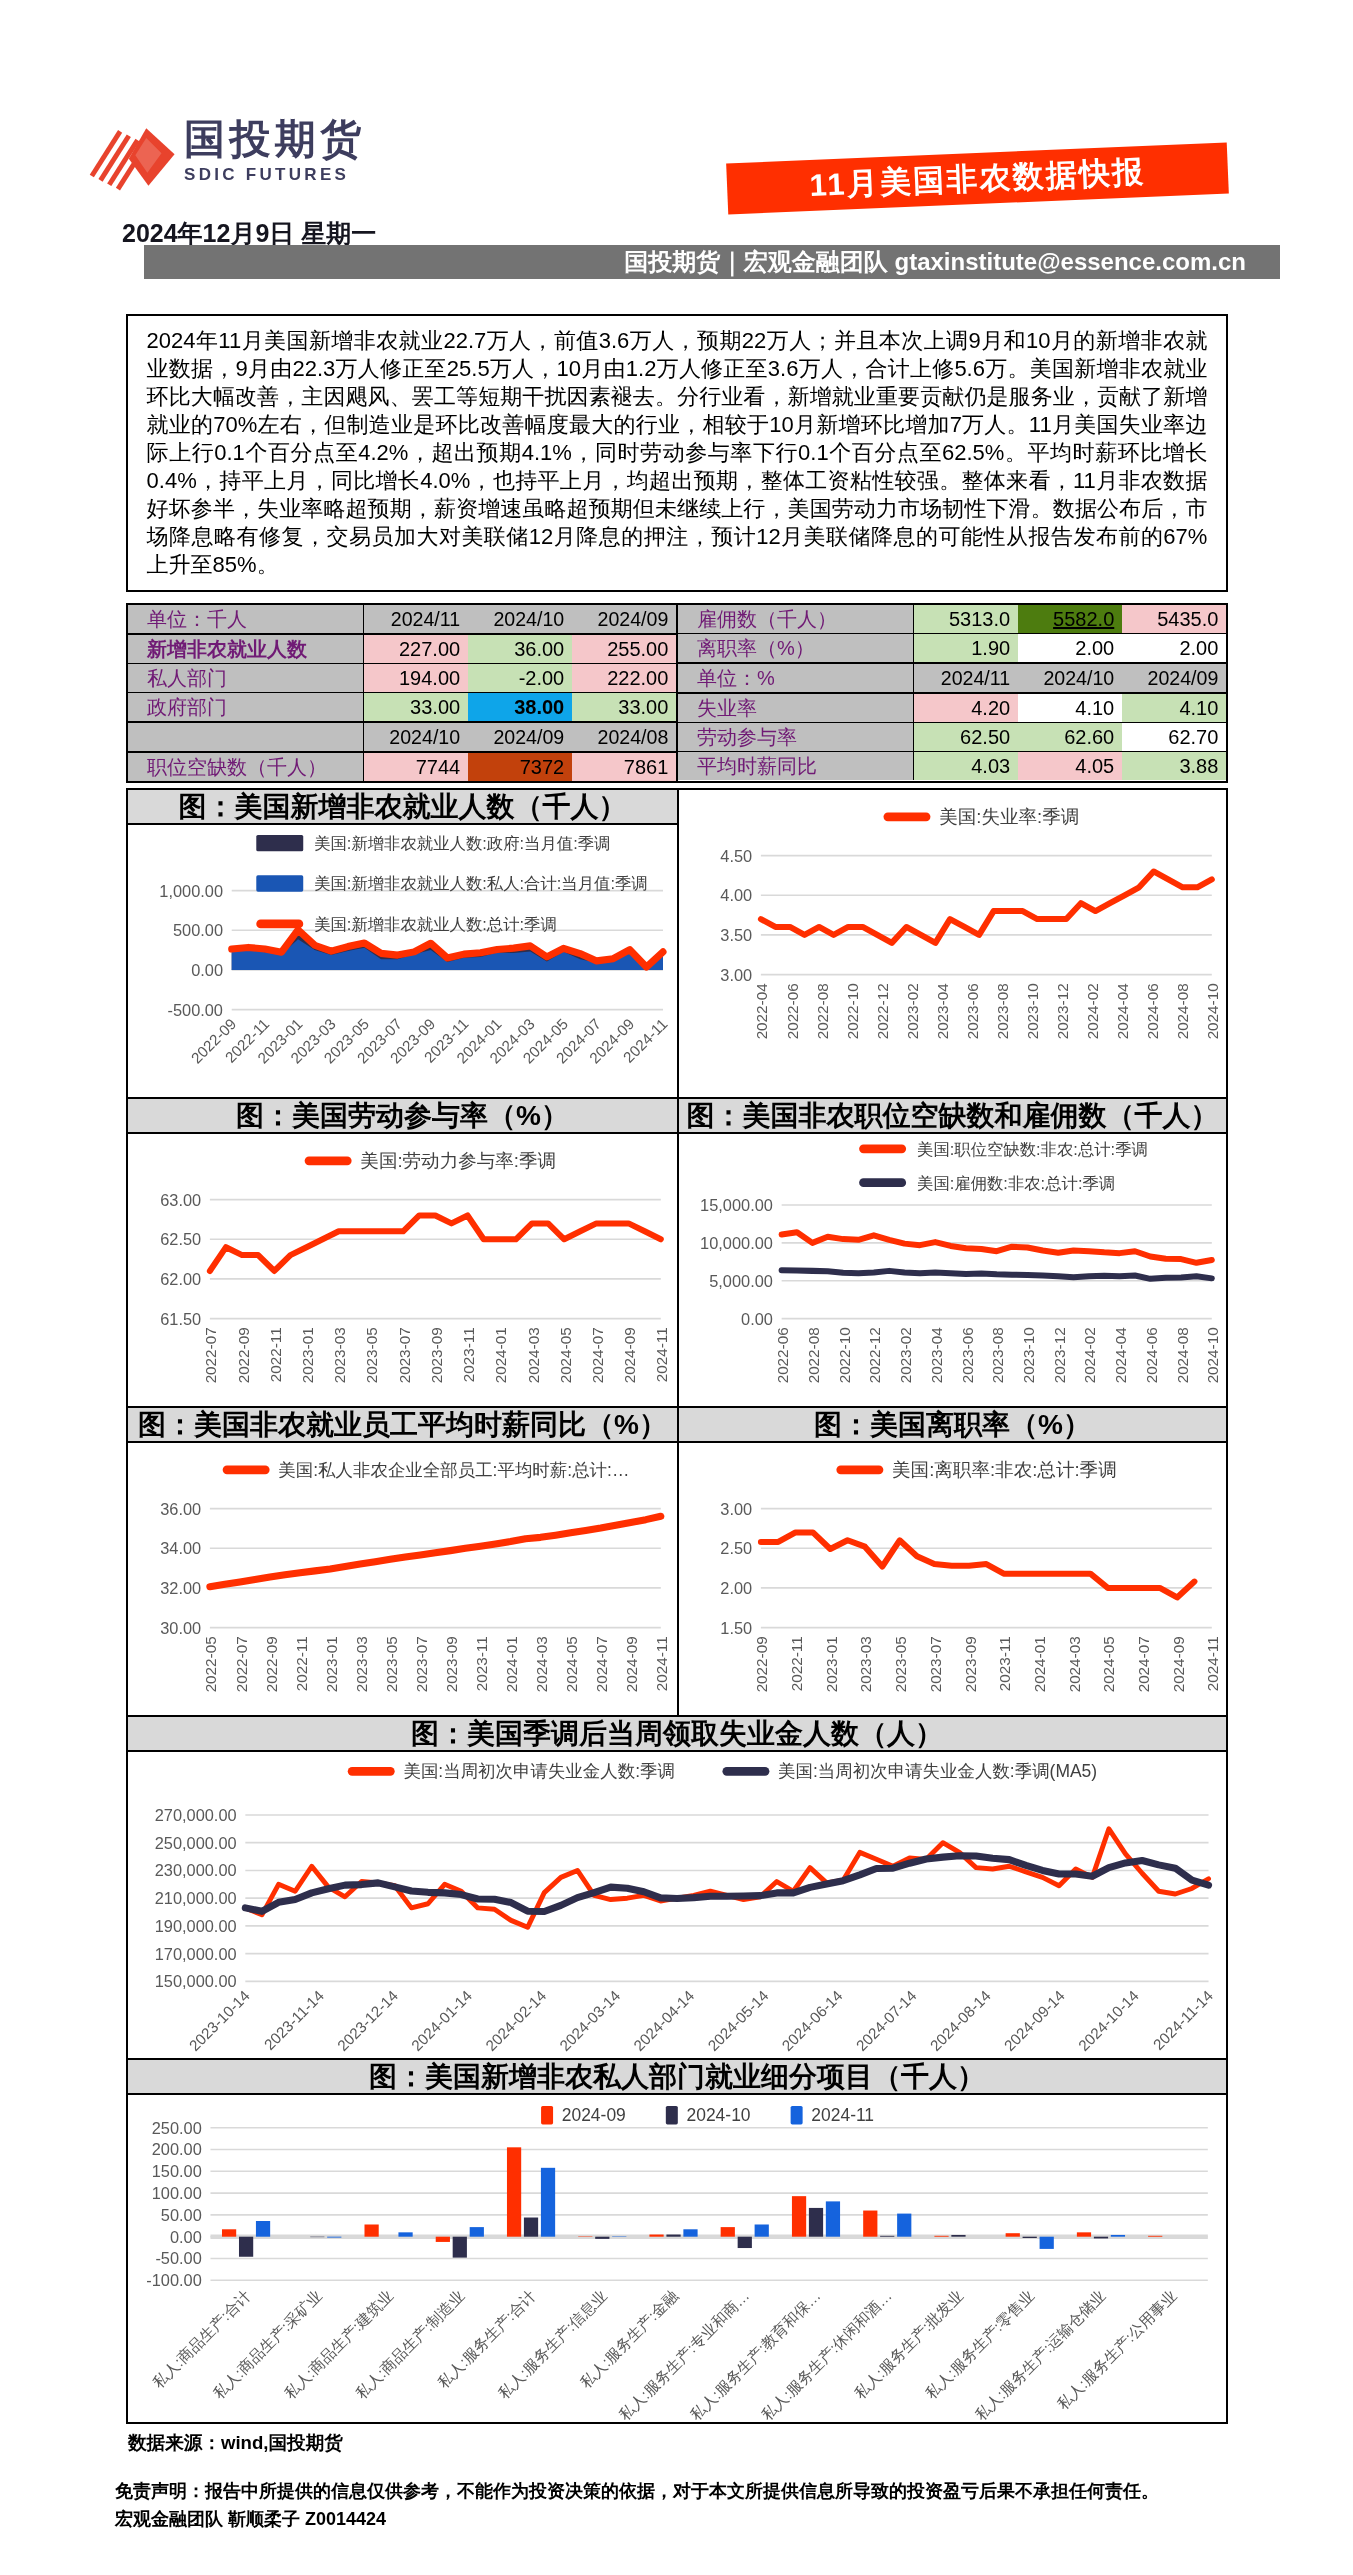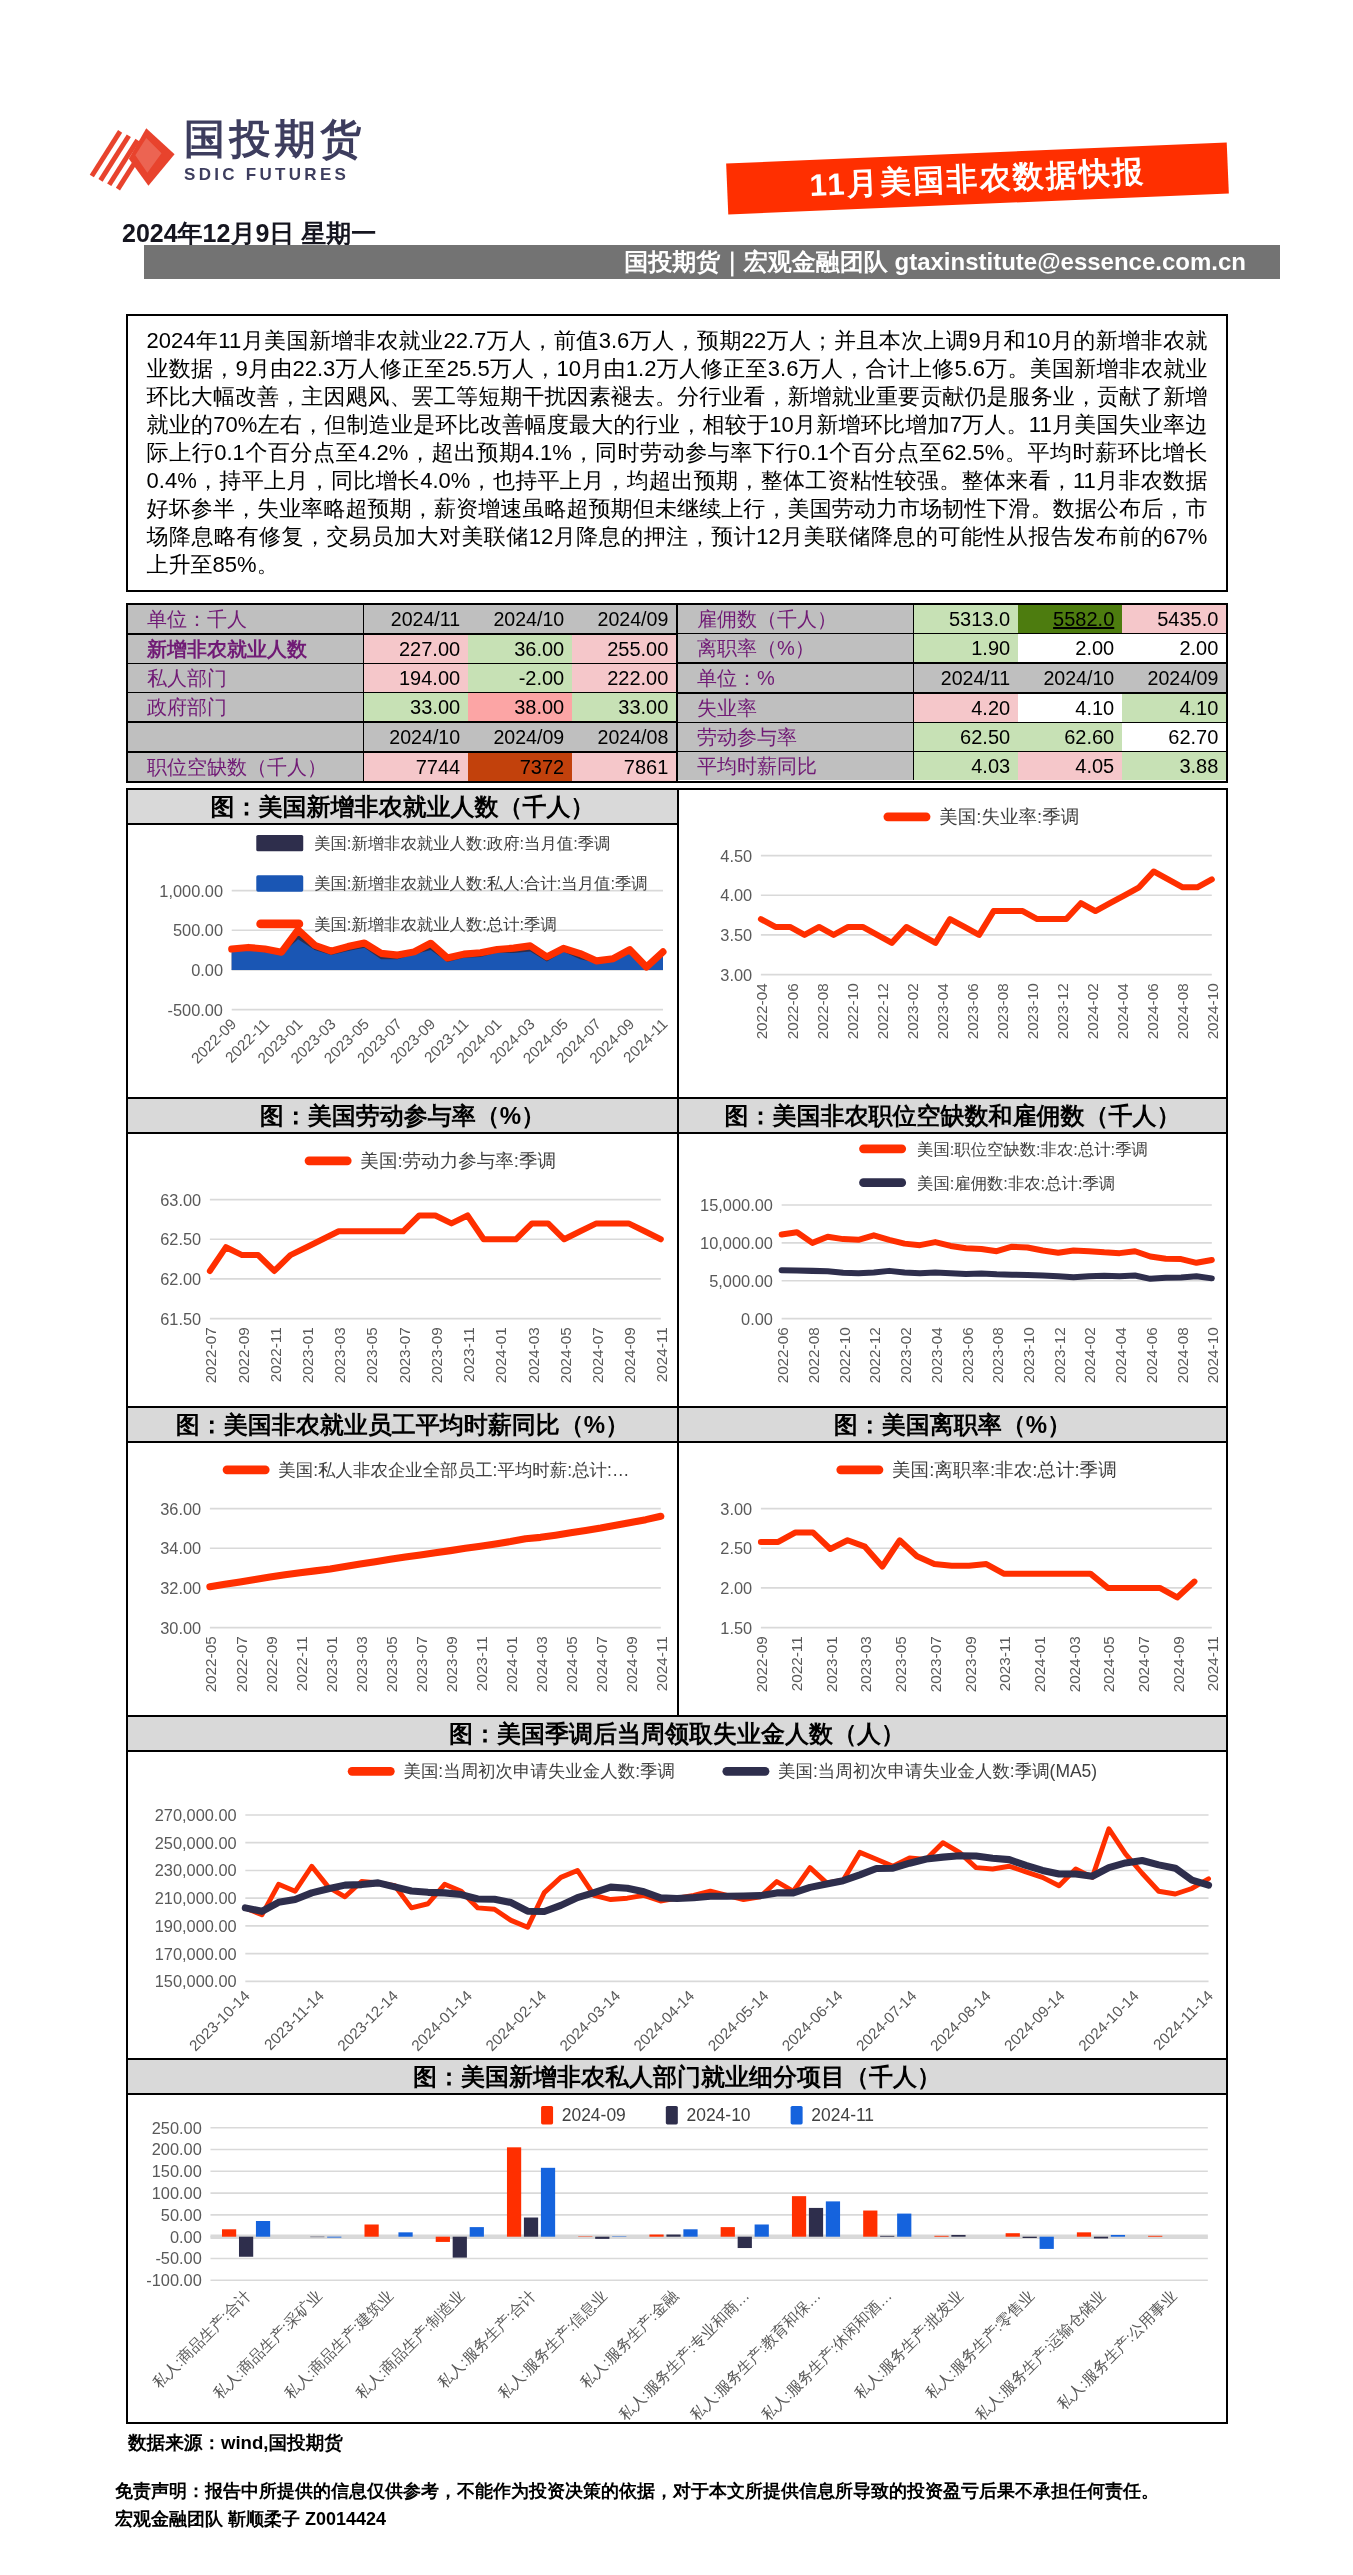--- a/index.html
+++ b/index.html
@@ -37,21 +37,21 @@
          box-sizing:border-box;font-size:20px;color:#000;}
 
   
   .cgrid{position:absolute;left:126px;top:788px;width:1102px;border:2.7px solid #000;box-sizing:border-box;background:#fff;}
   .crow{display:flex;border-bottom:2.2px solid #000;}
   .crow:last-child{border-bottom:none;}
   .ccell{width:50%;box-sizing:border-box;}
   .ccell+.ccell{border-left:2.2px solid #000;}
   .ccell.full{width:100%;}
   .ct{height:33px;background:#d9d9d9;border-bottom:2.2px solid #000;display:flex;align-items:center;
-      justify-content:center;font-size:24px;font-weight:bold;color:#000;}
+      justify-content:center;font-size:28px;font-weight:bold;color:#000;}
   svg.plot{display:block;background:#fff;}
   svg .tk{font-size:28px;fill:#595959;font-family:"Liberation Sans","DejaVu Sans",sans-serif;}
   svg .yk{font-size:30px;fill:#595959;font-family:"Liberation Sans","DejaVu Sans",sans-serif;}
   svg .lg{fill:#404040;font-family:"Liberation Sans","DejaVu Sans",sans-serif;}
 
   
   .src{position:absolute;left:128px;top:2430px;font-size:18.6px;font-weight:bold;color:#000;}
   .disc1{position:absolute;left:115px;top:2479px;font-size:18px;font-weight:bold;color:#000;}
   .disc2{position:absolute;left:115px;top:2507px;font-size:18px;font-weight:bold;color:#000;}
 </style>
@@ -105,21 +105,21 @@
         </div>
         <div class="trow">
           <div class="tlabel">私人部门</div>
           <div class="tcell" style="background: rgb(245, 199, 202);">194.00</div>
           <div class="tcell" style="background: rgb(199, 225, 181);">-2.00</div>
           <div class="tcell" style="background: rgb(245, 199, 202);">222.00</div>
         </div>
         <div class="trow sep">
           <div class="tlabel">政府部门</div>
           <div class="tcell" style="background: rgb(199, 225, 181);">33.00</div>
-          <div class="tcell" style="background: #fca5a5;">38.00</div>
+          <div class="tcell" style="background: #0ea5e9; font-weight: bold;">38.00</div>
           <div class="tcell" style="background: rgb(199, 225, 181);">33.00</div>
         </div>
         <div class="trow sep">
           <div class="tlabel"></div>
           <div class="tcell" style="background: rgb(191, 191, 191); font-size: 19.6px;">2024/10</div>
           <div class="tcell" style="background: rgb(191, 191, 191); font-size: 19.6px;">2024/09</div>
           <div class="tcell" style="background: rgb(191, 191, 191); font-size: 19.6px;">2024/08</div>
         </div>
         <div class="trow">
           <div class="tlabel">职位空缺数（千人）</div>

